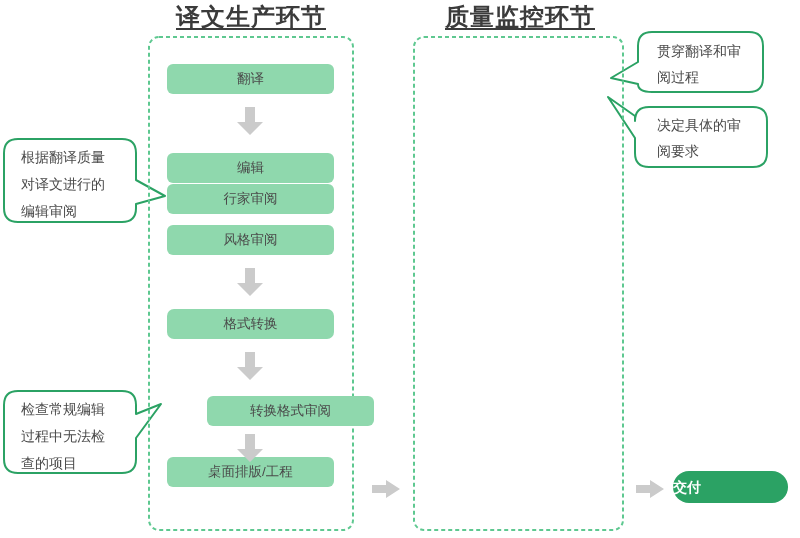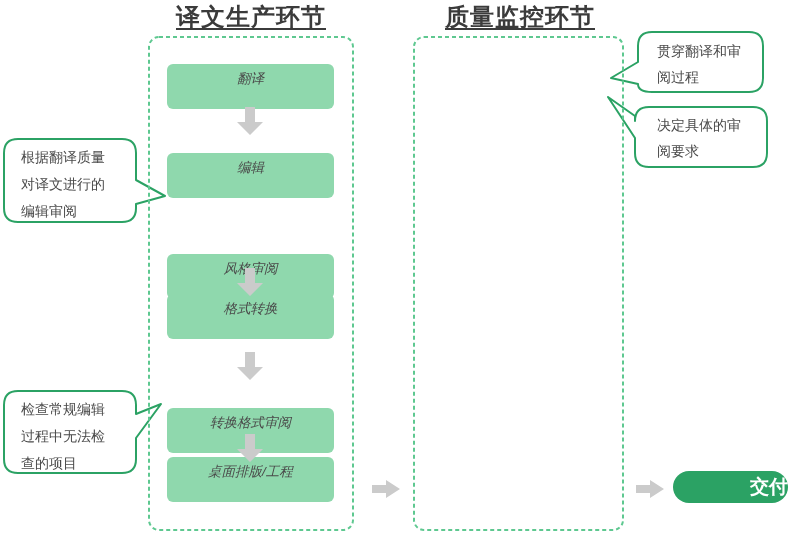--- a/index.html
+++ b/index.html
@@ -10,38 +10,38 @@
   .col-title {
     position:absolute; top:1px; text-align:center;
     font-size:24px; font-weight:bold; letter-spacing:1px;
     color:var(--title-text); text-decoration:underline; text-underline-offset:3px;
   }
   .frame { position:absolute; }
   .frame rect { fill:none; stroke:var(--frame-dash); stroke-width:2; stroke-dasharray:4 3; }
   .node {
     position:absolute; background:var(--mint); border-radius:6px;
     color:var(--box-text); font-size:13.5px; line-height:30px;
-    height:45px; text-align:center;font-style:italic;
+    height:30px; text-align:center;
   }
   .step { left:167px; width:167px; }
   .lqi  { left:437px; top:64px; width:171px; }
   .varrow, .harrow { position:absolute; }
   .varrow path, .harrow path { fill:var(--arrow-gray); }
   .callout { position:absolute; }
   .callout path { fill:#ffffff; stroke:var(--callout-border); stroke-width:2; stroke-linejoin:round; }
   .callout-text {
     position:absolute; width:88px; font-size:14px; color:var(--callout-text);
     text-align:left; word-break:break-all;
   }
   .lh27 { line-height:27px; }
   .lh26 { line-height:26px; }
   .pill {
     position:absolute; left:673px; top:471px; width:115px; height:32px;
     background:var(--deliver-bg); border-radius:16px;
-    color:#ffffff; font-size:19px; font-weight:bold; line-height:32px; text-align:right;
+    color:#ffffff; font-size:14px; font-weight:bold; line-height:32px; text-align:left;
   }
 </style>
 </head>
 <body>
 
 <div id="canvas">
 
   <svg class="callout" style="left:3px; top:138px;" width="164" height="86" viewBox="0 0 164 86">
     <path d="M15 1 H119 Q133 1 133 15 V42 L162 58 L133 66 V70 Q133 84 119 84 H15 Q1 84 1 70 V15 Q1 1 15 1 Z"></path>
   </svg>
@@ -60,23 +60,24 @@
   </svg>
   <svg class="frame" style="left:413px; top:36px;" width="211" height="495">
     <rect x="1" y="1" width="209" height="493" rx="10"></rect>
   </svg>
 
   <div class="col-title" style="left:148px; width:206px;">译文生产环节</div>
   <div class="col-title" style="left:415px; width:210px;">质量监控环节</div>
 
   <div class="node step" style="top:64px;">翻译</div>
   <div class="node step" style="top:153px;">编辑</div>
-  <div class="node step" style="top:225px;margin-top:29px;">风格审阅</div>
-  <div class="node step" style="top:294px;">格式转换</div>
-  <div class="node step" style="top:408px;">转换格式审阅</div>
+  <div class="node step" style="top:184px;">行家审阅</div>
+  <div class="node step" style="top:225px;">风格审阅</div>
+  <div class="node step" style="top:309px;border-radius:7px;">格式转换</div>
+  <div class="node step" style="top:396px;margin-left:40px;">转换格式审阅</div>
   <div class="node step" style="top:457px;text-align:center;">桌面排版/工程</div>
 
   <svg class="varrow" style="left:237px; top:107px;" width="26" height="28" viewBox="0 0 26 28">
     <path d="M8 0 H18 V15 H26 L13 28 L0 15 H8 Z"></path>
   </svg>
   <svg class="varrow" style="left:237px; top:268px;" width="26" height="28" viewBox="0 0 26 28">
     <path d="M8 0 H18 V15 H26 L13 28 L0 15 H8 Z"></path>
   </svg>
   <svg class="varrow" style="left:237px; top:352px;" width="26" height="28" viewBox="0 0 26 28">
     <path d="M8 0 H18 V15 H26 L13 28 L0 15 H8 Z"></path>

